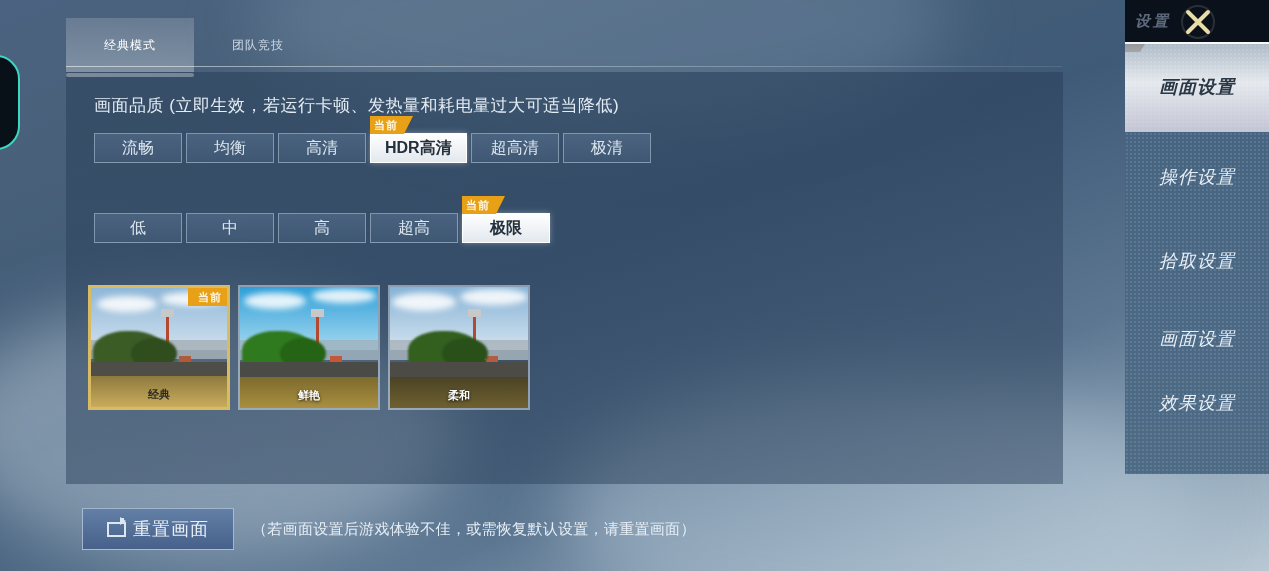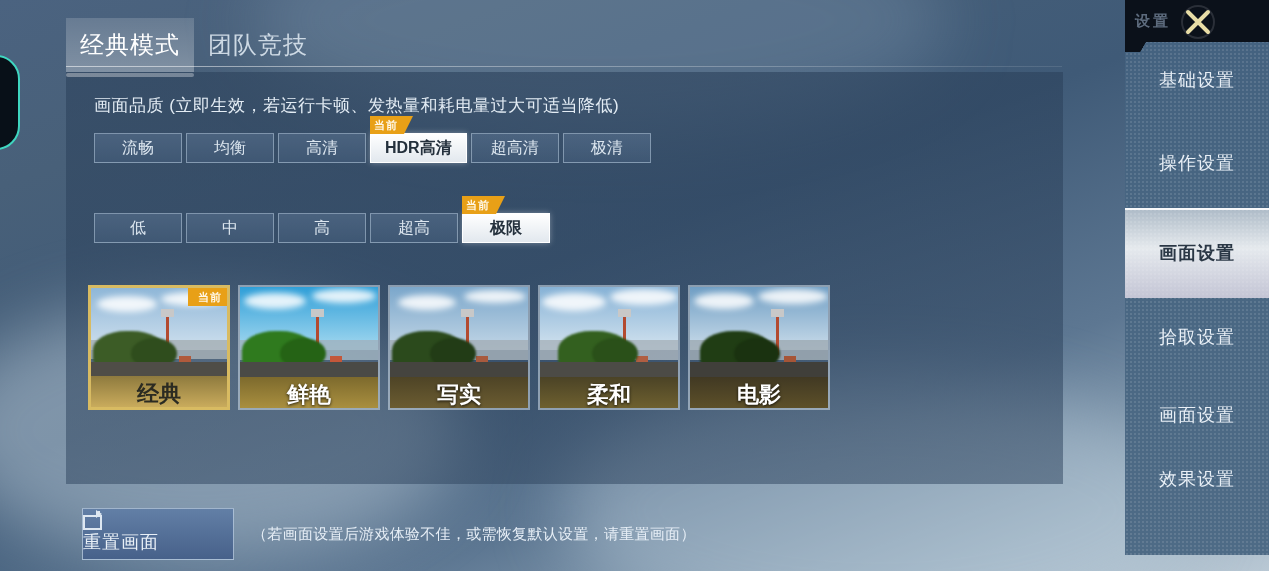--- a/index.html
+++ b/index.html
@@ -19,21 +19,21 @@
   .edge-widget{
     position:absolute;left:-30px;top:55px;width:50px;height:95px;
     background:#081018;border:2px solid #3fd6c0;border-radius:24px;z-index:6;
   }
 
   
   .panel{position:absolute;left:0;top:0;width:1124px;height:571px;z-index:3;}
   .tabs{position:absolute;left:66px;top:18px;display:flex;align-items:flex-end;}
   .tab{
     width:128px;height:54px;display:flex;align-items:center;justify-content:center;
-    font-size:24px;color:#cdd9e4;letter-spacing:1px;position:relative;
+    font-size:12px;color:#cdd9e4;letter-spacing:1px;position:relative;
   }
   .tab.active{
     background:linear-gradient(180deg,rgba(255,255,255,.16),rgba(255,255,255,.30));
     color:#ffffff;
   }
   .tab.active:after{
     content:"";position:absolute;left:0;right:0;bottom:-5px;height:4px;
     background:linear-gradient(90deg,#ffffff,#eef4fa);border-radius:2px;
   }
   .tab-divider{position:absolute;left:66px;top:66px;width:996px;height:1px;
@@ -81,44 +81,44 @@
   .ridge{position:absolute;left:0;right:0;top:44%;height:16%;background:#9aa8b4;opacity:.85;}
   .trees{position:absolute;left:2px;top:36%;width:72px;height:34%;background:#33571f;border-radius:46% 46% 30% 30%;filter:blur(1px);}
   .trees2{position:absolute;left:40px;top:42%;width:46px;height:26%;background:#2b4a1a;border-radius:50%;filter:blur(1px);}
   .road{position:absolute;left:0;right:0;top:62%;height:12%;background:#4a4a46;}
   .field{position:absolute;left:0;right:0;top:74%;bottom:0;}
   .tower{position:absolute;left:55%;top:22%;width:3px;height:34%;background:#b34a30;}
   .tower:before{content:"";position:absolute;left:-5px;top:-5px;width:13px;height:8px;background:#c8c8c8;}
   .hut{position:absolute;top:57%;width:12px;height:8px;background:#b4573a;}
   .tlabel{
     position:absolute;left:0;right:0;bottom:0;height:26px;line-height:26px;
-    text-align:center;font-size:22px;color:#ffffff;font-weight:bold;
+    text-align:center;font-size:11px;color:#ffffff;font-weight:bold;
     text-shadow:0 1px 3px rgba(0,0,0,.85);
   }
 
   
   .reset-bar{position:absolute;left:82px;top:508px;display:flex;align-items:center;z-index:4;}
   .reset-btn{
-    width:152px;height:52px;display:flex;justify-content:center;
+    width:152px;height:42px;display:flex;align-items:center;justify-content:center;
     background:linear-gradient(180deg,#5d7ba3,#4a6party);
     background:linear-gradient(180deg,#627fa6,#47618a);
     border:1px solid rgba(200,216,232,.7);
-    color:#e9f0f7;font-size:18px;letter-spacing:1px;flex-direction:column;
+    color:#e9f0f7;font-size:18px;letter-spacing:1px;
   }
   .reset-ico{width:19px;height:15px;border:2px solid #dde7f1;margin-right:7px;position:relative;}
   .reset-ico:after{
     content:"";position:absolute;right:-2px;top:-7px;width:0;height:0;
     border-left:6px solid #dde7f1;border-top:4px solid transparent;border-bottom:4px solid transparent;
   }
   .reset-ico:before{content:"";position:absolute;right:0px;top:-6px;width:2px;height:6px;background:#dde7f1;}
   .reset-hint{margin-left:18px;font-size:15px;color:#e6eef6;letter-spacing:.3px;}
 
   
-  .sidebar{position:absolute;right:0;top:0;width:144px;height:555px;z-index:7;
-    background:linear-gradient(180deg,#43617f 0%,#486682 40%,#4e6b86 100%);}
+  .sidebar{position:absolute;right:0;top:0;width:144px;height:474px;z-index:7;
+    background:linear-gradient(180deg,#43617f 0%,#486682 40%,#4e6b86 100%);font-style:italic;}
   .sb-head{
     height:42px;background:#0b111a;position:relative;display:flex;align-items:center;
   }
   .sb-head:after{
     content:"";position:absolute;left:0;bottom:-10px;width:46px;height:10px;
     background:linear-gradient(120deg,#0b111a 0%,#0b111a 40%,transparent 41%);
   }
   .sb-title{font-size:15px;color:#5d6b7d;margin-left:10px;letter-spacing:3px;font-weight:bold;}
   .close-wrap{position:absolute;left:52px;top:2px;width:42px;height:40px;}
   .sb-item{
@@ -230,64 +230,36 @@
           <div class="ridge" style="background:#9fb3c0;"></div>
           <div class="tower"></div>
           <div class="hut" style="left:90px;background:#c4573a;"></div>
           <div class="trees" style="background:#2f7a1e;"></div>
           <div class="trees2" style="background:#256315;"></div>
           <div class="road" style="background:#4a4a46;"></div>
           <div class="field" style="background:linear-gradient(180deg,#7d6a2d,#a98f3f);"></div>
           <div class="tlabel">鲜艳</div>
         </div>
 
-        <div class="thumb">
-          <div class="sky" style="background:linear-gradient(180deg,#7ba7cb,#c2d6e6);">
-            <div class="puff" style="left:8px;top:8px;width:58px;height:15px;"></div>
-            <div class="puff" style="left:74px;top:3px;width:62px;height:13px;"></div>
-          </div>
-          <div class="ridge" style="background:#a3afb8;"></div>
-          <div class="tower"></div>
-          <div class="hut" style="left:86px;background:#a85a3e;"></div>
-          <div class="trees" style="background:#2b4a1c;"></div>
-          <div class="trees2" style="background:#223c16;"></div>
-          <div class="road" style="background:#45443f;"></div>
-          <div class="field" style="background:linear-gradient(180deg,#4e4426,#6b5c31);"></div>
-          <div class="tlabel">写实</div>
-        </div>
 
         <div class="thumb">
           <div class="sky" style="background:linear-gradient(180deg,#86b2d6,#d3e3ef);">
             <div class="puff" style="left:2px;top:6px;width:64px;height:18px;"></div>
             <div class="puff" style="left:70px;top:2px;width:68px;height:16px;"></div>
           </div>
           <div class="ridge" style="background:#a8b4bd;"></div>
           <div class="tower" style="left:60%;"></div>
           <div class="hut" style="left:96px;background:#b05e42;"></div>
           <div class="trees" style="left:18px;background:#33601f;"></div>
           <div class="trees2" style="left:52px;background:#2a5019;"></div>
           <div class="road" style="background:#4c4b46;"></div>
           <div class="field" style="background:linear-gradient(180deg,#4b4326,#6e602f);"></div>
           <div class="tlabel">柔和</div>
         </div>
 
-        <div class="thumb">
-          <div class="sky" style="background:linear-gradient(180deg,#6f9ec4,#cadcea);">
-            <div class="puff" style="left:4px;top:6px;width:60px;height:16px;"></div>
-            <div class="puff" style="left:68px;top:2px;width:70px;height:15px;"></div>
-          </div>
-          <div class="ridge" style="background:#9fabb5;"></div>
-          <div class="tower" style="left:62%;"></div>
-          <div class="hut" style="left:94px;background:#a65537;"></div>
-          <div class="trees" style="left:10px;background:#203d14;"></div>
-          <div class="trees2" style="left:44px;background:#1a3210;"></div>
-          <div class="road" style="background:#403f3a;"></div>
-          <div class="field" style="background:linear-gradient(180deg,#413923,#5d5029);"></div>
-          <div class="tlabel">电影</div>
-        </div>
 
       </div>
     </div>
 
   </div>
 
   <div class="reset-bar">
     <div class="reset-btn">
       <span class="reset-ico"></span>
       <span>重置画面</span>
@@ -301,29 +273,26 @@
   <div class="sb-head">
     <span class="sb-title">设置</span>
     <div class="close-wrap">
       <svg width="42" height="40" viewBox="0 0 42 40">
         <circle cx="21" cy="20" r="16" fill="none" stroke="#2a2f38" stroke-width="2"></circle>
         <path d="M11 10 L31 30 M31 10 L11 30" stroke="#e8dda6" stroke-width="4" stroke-linecap="round"></path>
       </svg>
     </div>
   </div>
 
-  <div class="sb-item" style="height:76px">
-    <span>基础设置</span>
+  <div class="sb-item active">
+    <span>画面设置</span>
   </div>
   <div class="sb-item">
     <span>操作设置</span>
   </div>
-  <div class="sb-item active">
-    <span>画面设置</span>
-  </div>
   <div class="sb-item" style="height:78px">
     <span>拾取设置</span>
   </div>
   <div class="sb-item" style="height:78px">
     <span>画面设置</span>
   </div>
   <div class="sb-item" style="height:50px">
     <span>效果设置</span>
   </div>
 </div>

